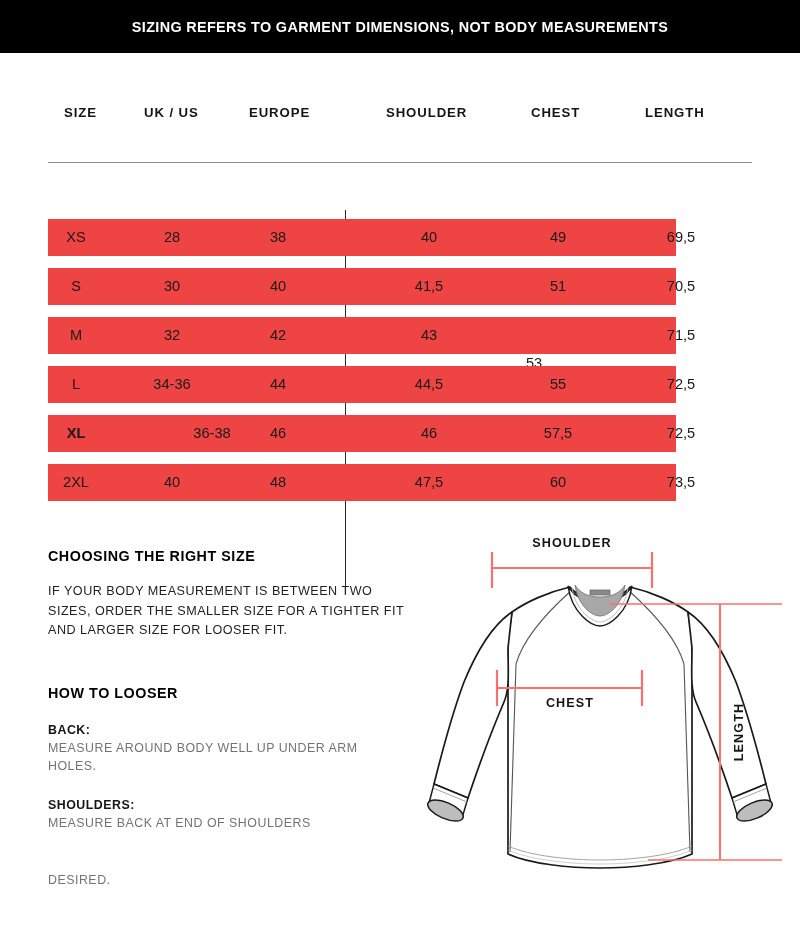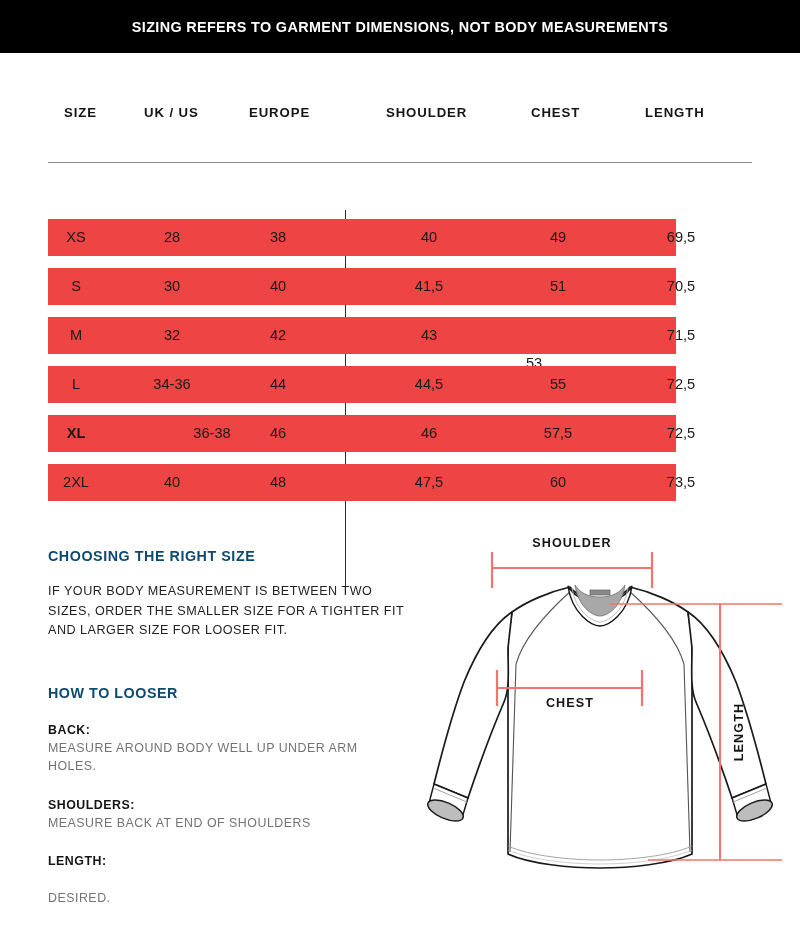--- a/index.html
+++ b/index.html
@@ -98,21 +98,21 @@
   .info {
     position: absolute;
     left: 48px; top: 548px;
     width: 360px;
   }
   .info h3 {
     margin: 0;
     font-size: 14.3px;
     font-weight: bold;
     letter-spacing: 0.55px;
-    color: #0c4a6e;
+    color: #000000;
   }
   .info p {
     margin: 0;
     font-size: 12.6px;
     letter-spacing: 0.5px;
     line-height: 19.5px;
     color: #1f1f1f;
   }
   .blk-choose-body { margin-top: 18px !important; }
   .blk-how { margin-top: 44px !important; }
@@ -242,21 +242,20 @@
     <div class="mlabel">BACK:</div>
     <div class="mtext">MEASURE AROUND BODY WELL UP UNDER ARM HOLES.</div>
   </div>
 
   <div class="mgroup">
     <div class="mlabel">SHOULDERS:</div>
     <div class="mtext">MEASURE BACK AT END OF SHOULDERS</div>
   </div>
 
   <div class="mgroup">
-    <div class="mlabel">LENGTH:</div>
     <div class="mtext">
       <br>
       <span>DESIRED.</span>
     </div>
   </div>
 </div>
 
 <div class="diagram">
 <svg width="380" height="400" viewBox="0 0 380 400" xmlns="http://www.w3.org/2000/svg">
 

